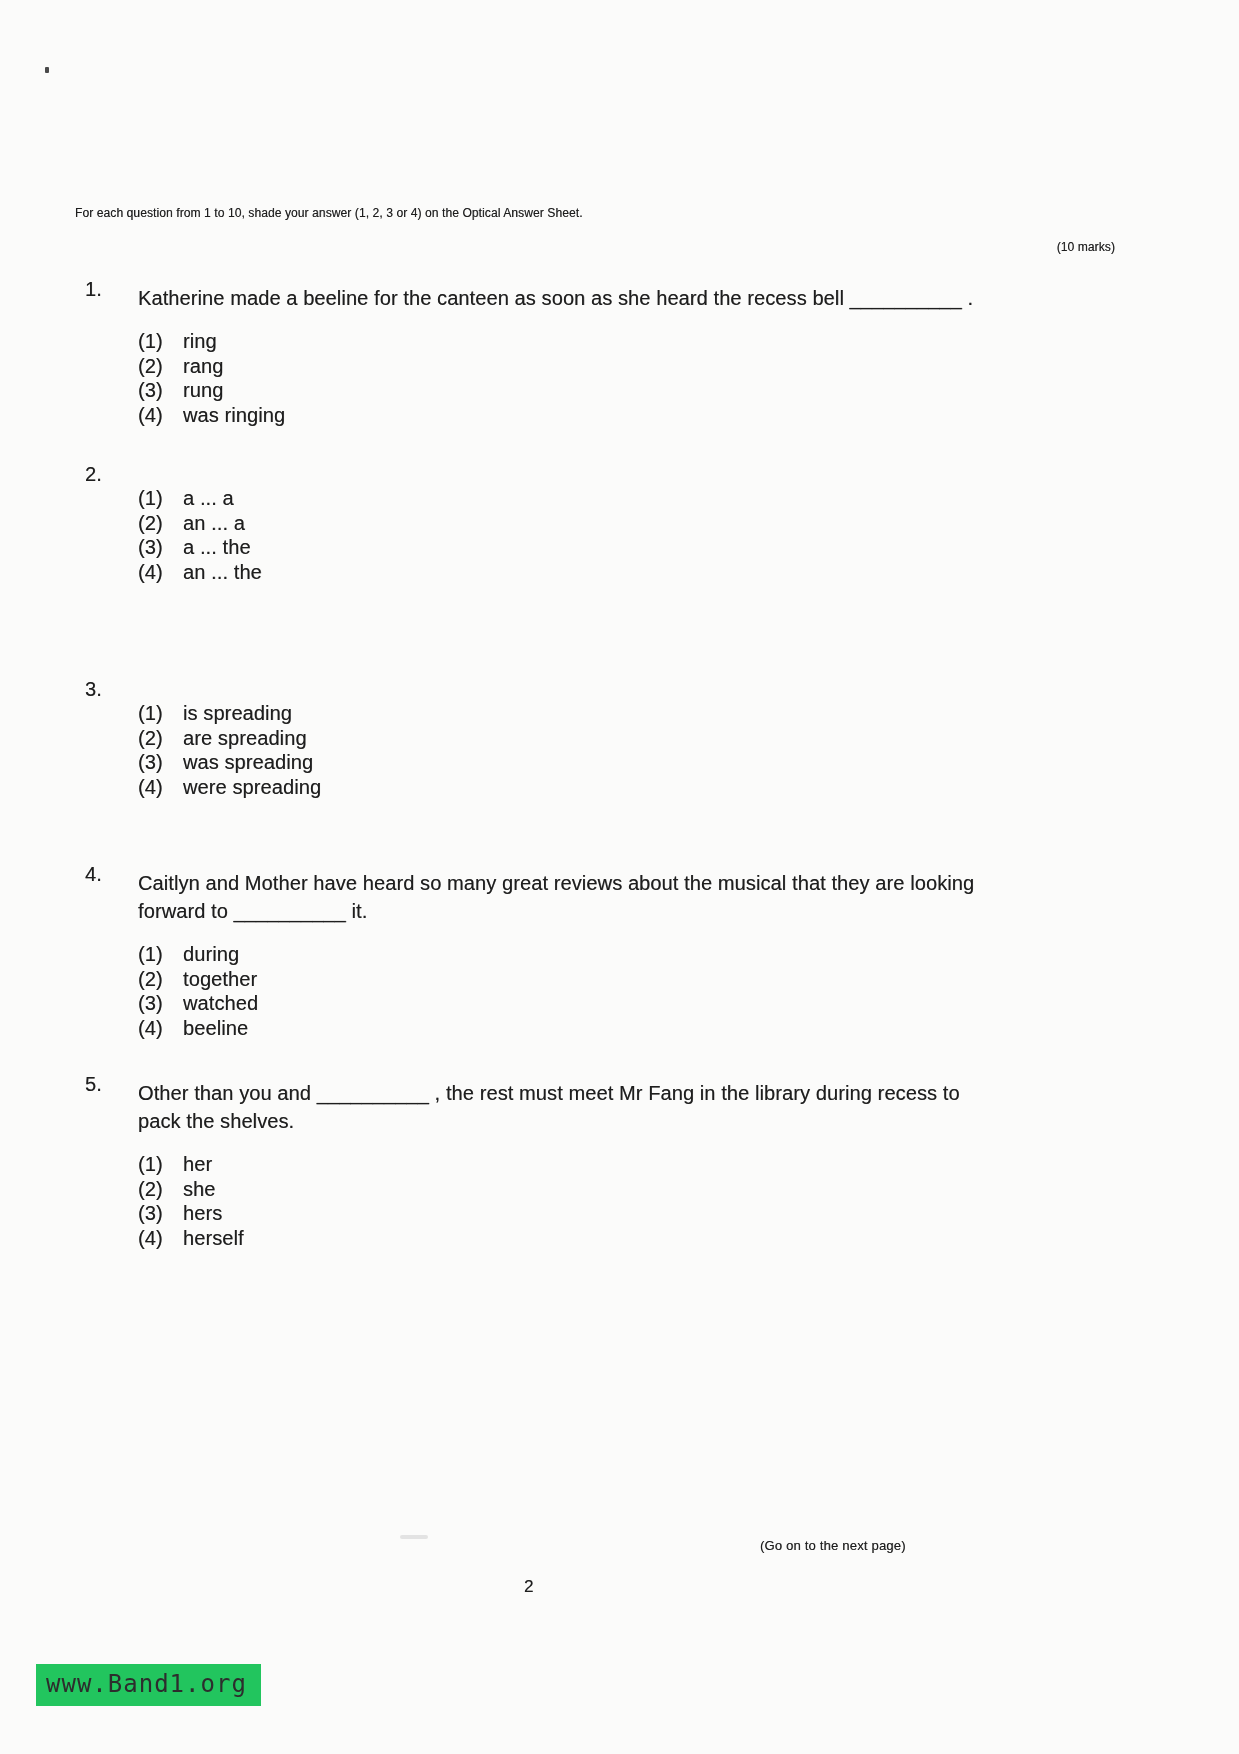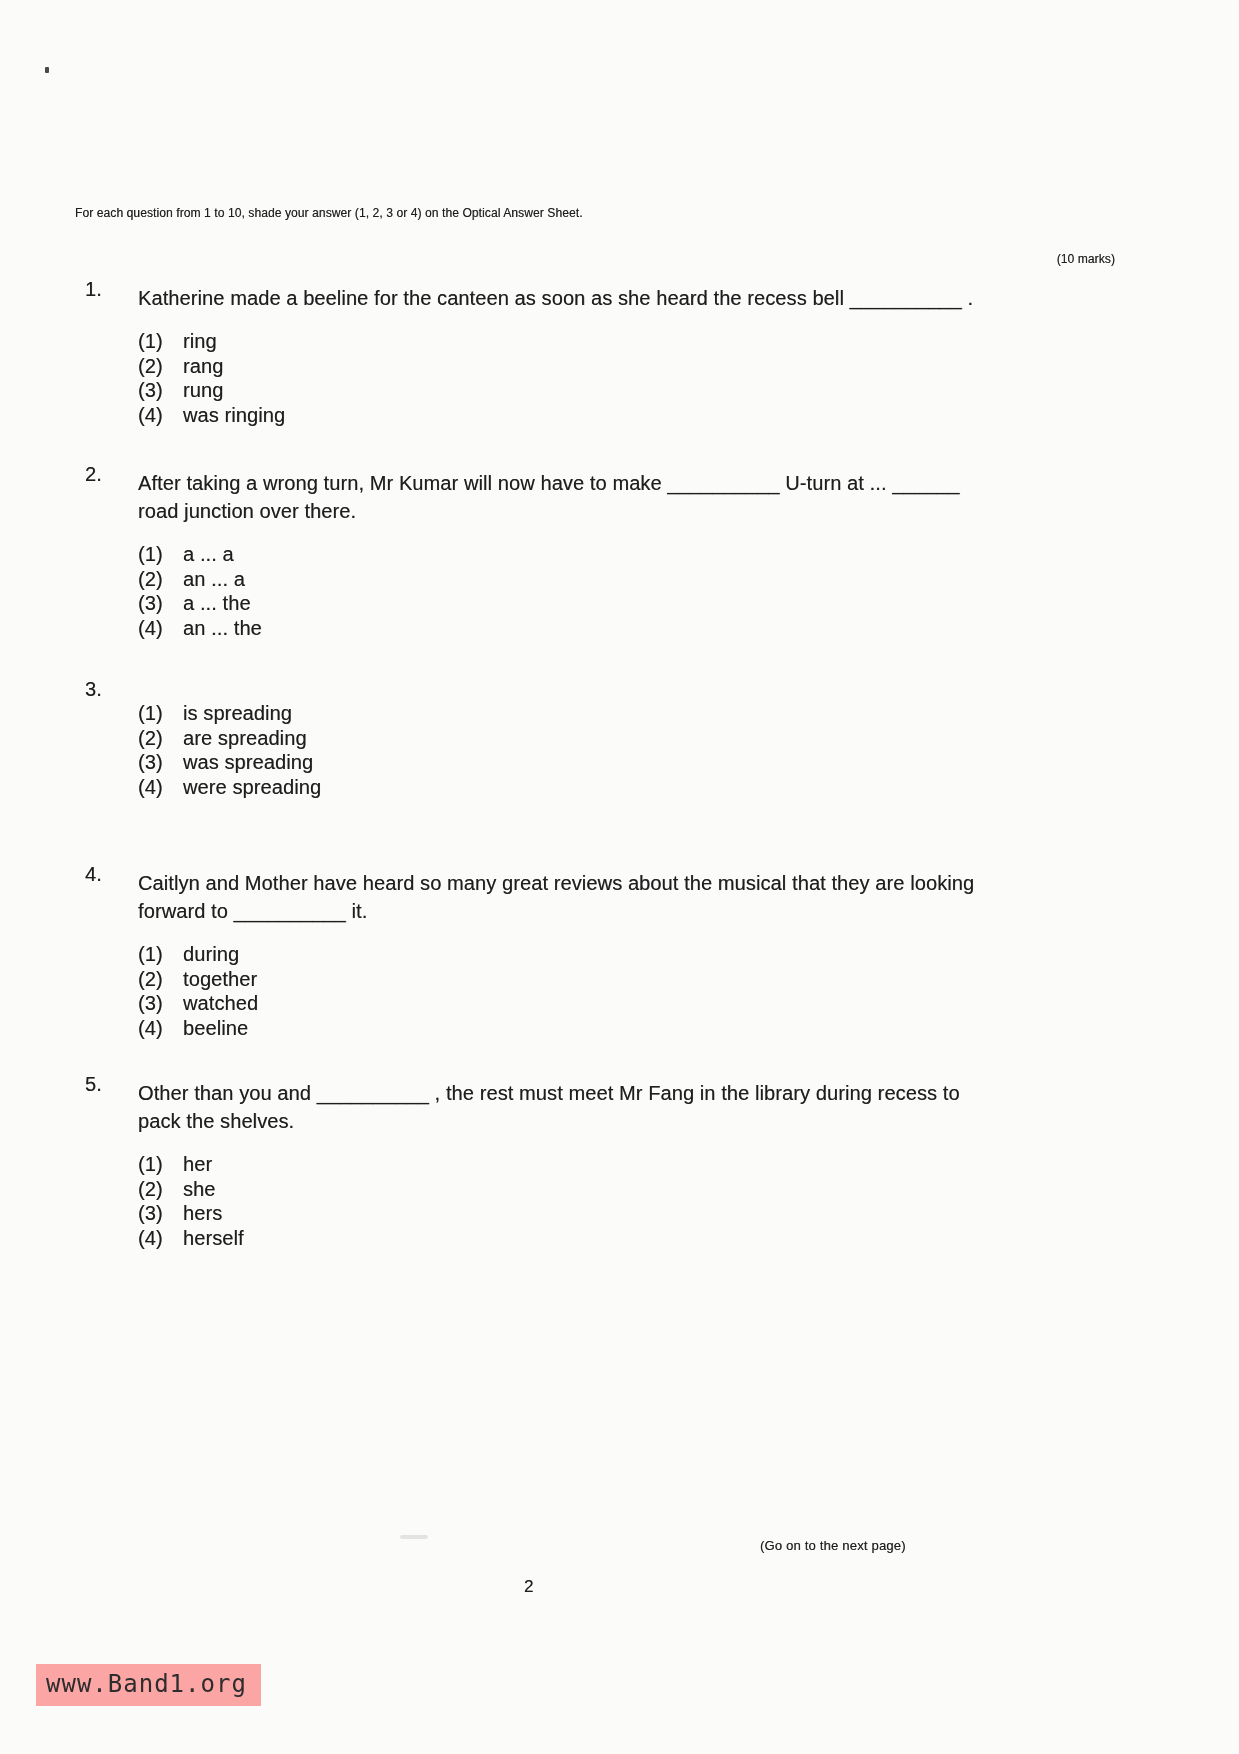--- a/index.html
+++ b/index.html
@@ -12,21 +12,21 @@
   }
   .scan-text{
     text-shadow:0.3px 0.3px 0.5px rgba(30,30,30,0.55);
     letter-spacing:0.1px;
   }
   
   .instruction-wrap{
     position:absolute;left:75px;top:200px;width:1040px;
     font-size:12px;line-height:27px;
   }
-  .marks-line{text-align:right;margin-top:19px;}
+  .marks-line{text-align:right;margin-top:7px;}
   
   .question{
     position:absolute;left:85px;width:965px;
     display:grid;grid-template-columns:53px 1fr;
     font-size:20px;
   }
   .q1{top:276px;} .q2{top:461px;} .q3{top:676px;} .q4{top:861px;} .q5{top:1071px;}
   .q-number{line-height:27px;}
   .q-body{width:862px;margin-top:8px;}
   .q-stem{line-height:28px;}
@@ -39,21 +39,21 @@
   .footer-note{
     position:absolute;left:760px;top:1538px;
     font-size:13px;letter-spacing:0.2px;
   }
   .page-number{
     position:absolute;left:524px;top:1577px;
     font-size:17px;
   }
   .watermark{
     position:absolute;left:36px;top:1664px;
-    background:#fca5a5;
+    background:#22c55e;
     padding:6px 14px 8px 10px;
     font-family:"DejaVu Sans Mono", monospace;
     font-size:24px;color:#2d2d2d;
     text-shadow:none;letter-spacing:1px;
   }
   .scan-dot{
     position:absolute;left:45px;top:67px;
     width:4px;height:6px;background:#4a4a4a;border-radius:1px;
   }
   .scan-smudge{
@@ -94,21 +94,20 @@
         <span>(4)</span>
         <span>was ringing</span>
       </div>
     </div>
   </div>
 </div>
 
 <div class="question q2 scan-text">
   <div class="q-number">2.</div>
   <div class="q-body">
-    <div class="q-stem">After taking a wrong turn, Mr Kumar will now have to make __________ U-turn at ... ______ road junction over there.</div>
     <div class="options">
       <div class="option-row">
         <span>(1)</span>
         <span>a ... a</span>
       </div>
       <div class="option-row">
         <span>(2)</span>
         <span>an ... a</span>
       </div>
       <div class="option-row">

